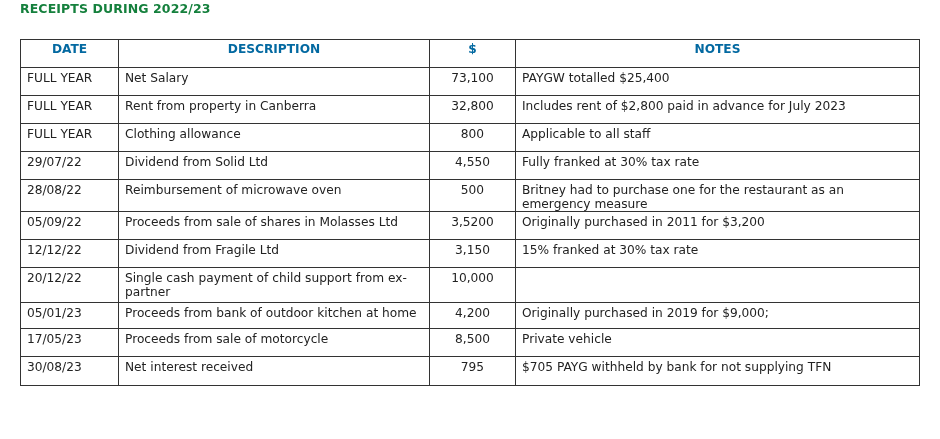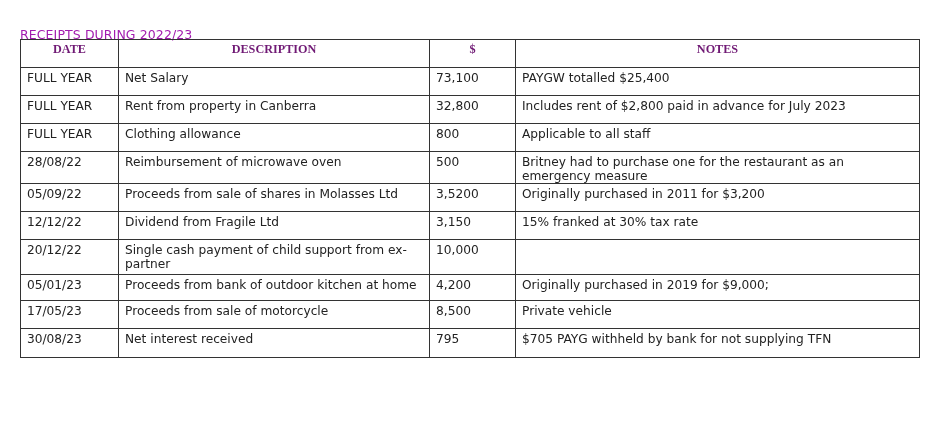--- a/index.html
+++ b/index.html
@@ -2,43 +2,43 @@
 <html><head>
   <meta charset="utf-8">
   <style>
     html, body { margin: 0; padding: 0; background: #ffffff; }
     body {
       width: 940px; height: 439px; overflow: hidden; position: relative;
       font-family: "DejaVu Sans", "Liberation Sans", sans-serif;
       color: #222222;
     }
     .title {
-      position: absolute; left: 20px; top: 27px;
-      font-size: 12.5px; font-weight: normal; color: #a21caf;
+      position: absolute; left: 20px; top: 1px;
+      font-size: 12.5px; font-weight: bold; color: #15803d;
       letter-spacing: 0.1px;
     }
     table.receipts {
       position: absolute; left: 20px; top: 39px;
       border-collapse: collapse;
       table-layout: fixed;
       width: 899px;
     }
     table.receipts th, table.receipts td {
       border: 1.5px solid #333333;
       font-size: 12.2px;
       line-height: 14px;
       vertical-align: top;
       padding: 3px 6px 0 6px;
       overflow: hidden;
     }
     table.receipts th {
-      font-weight: bold; text-align: center; color: #701a75;
-      height: 25px; padding-top: 2px; font-family: Liberation Serif, serif;
+      font-weight: bold; text-align: center; color: #0369a1;
+      height: 25px; padding-top: 2px;
     }
-    td.amount { text-align: left; padding-right: 5px; }
+    td.amount { text-align: center; padding-right: 5px; }
     td.date { padding-left: 5px; margin-top: 30px; }
   </style>
 </head>
 <body>
 
 <div class="title">RECEIPTS DURING 2022/23</div>
 
 <table class="receipts">
   <colgroup>
     <col style="width:98px">
@@ -65,20 +65,26 @@
       <td class="date">FULL YEAR</td>
       <td>Rent from property in Canberra</td>
       <td class="amount">32,800</td>
       <td>Includes rent of $2,800 paid in advance for July 2023</td>
     </tr>
     <tr style="height:28px">
       <td class="date">FULL YEAR</td>
       <td>Clothing allowance</td>
       <td class="amount">800</td>
       <td>Applicable to all staff</td>
+    </tr>
+    <tr style="height:28px">
+      <td class="date">29/07/22</td>
+      <td>Dividend from Solid Ltd</td>
+      <td class="amount">4,550</td>
+      <td>Fully franked at 30% tax rate</td>
     </tr>
     <tr style="height:32px">
       <td class="date">28/08/22</td>
       <td>Reimbursement of microwave oven</td>
       <td class="amount">500</td>
       <td>Britney had to purchase one for the restaurant as an emergency measure</td>
     </tr>
     <tr style="height:28px">
       <td class="date">05/09/22</td>
       <td>Proceeds from sale of shares in Molasses Ltd</td>

